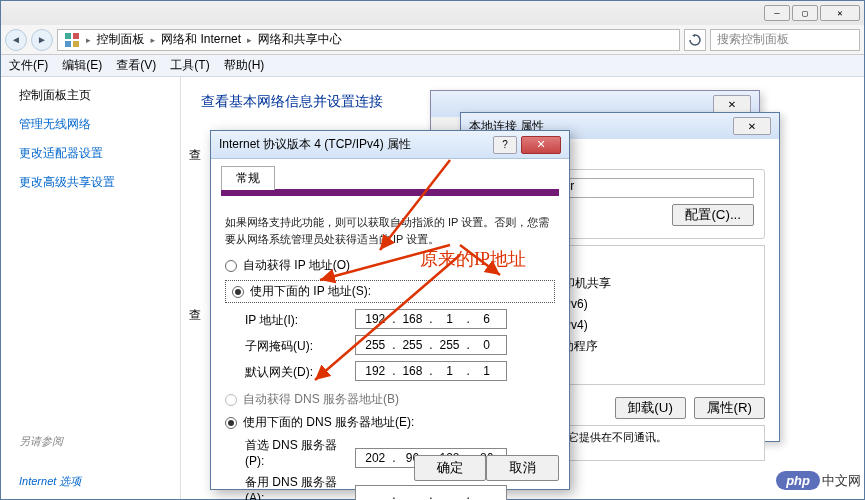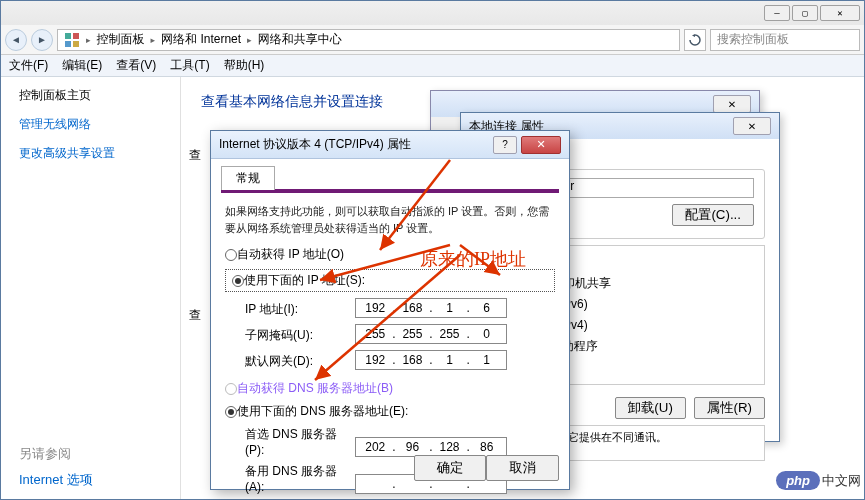--- a/index.html
+++ b/index.html
@@ -23,21 +23,21 @@
 
 
 .menubar { height: 22px; background: #f0f4fa; border-bottom: 1px solid #d0d8e0; display: flex; align-items: center; padding-left: 8px; gap: 14px; }
 .menu-item { cursor: default; text-align: right; }
 
 
 .content { display: flex; height: calc(100% - 76px); }
 .sidebar { width: 180px; background: #fff; padding: 10px 18px; border-right: 1px solid #e0e0e0; display: flex; flex-direction: column; gap: 12px; }
 .sidebar-title { color: #000; }
 .sidebar-link { color: #0066cc; cursor: pointer; }
-.sidebar-section { margin-top: auto; color: #888; font-size: 13px; }
+.sidebar-section { margin-top: auto; color: #888; font-size: 11px; font-style: italic; }
 
 .main-area { flex: 1; padding: 16px 20px; position: relative; }
 .main-heading { color: #003399; font-size: 14px; margin-bottom: 8px; }
 
 
 .under-dialog { position: absolute; border: 1px solid #88a; background: #f0f0f0; box-shadow: 3px 3px 8px rgba(0,0,0,0.2); }
 .under-dialog.d1 { top: 90px; left: 430px; width: 330px; height: 320px; }
 .under-dialog.d2 { top: 112px; left: 460px; width: 320px; height: 330px; background: #fff; border: 1px solid #5a7aa0; }
 .under-title { height: 26px; background: linear-gradient(#e8f0fc, #d0e0f5); display: flex; align-items: center; padding: 0 8px; justify-content: space-between; }
 .under-close { width: 38px; height: 18px; border: 1px solid #a0a0b0; background: #f0f0f0; display: flex; align-items: center; justify-content: center; border-radius: 2px; font-size: 10px; }
@@ -54,29 +54,29 @@
 
 .ipv4-dialog { position: absolute; top: 130px; left: 210px; width: 360px; height: 360px; background: #fff; border: 1px solid #5a7aa0; box-shadow: 4px 4px 12px rgba(0,0,0,0.3); }
 .ipv4-title { height: 28px; background: linear-gradient(#eaf2fd, #d4e4f7); display: flex; align-items: center; padding: 0 8px; justify-content: space-between; border-bottom: 1px solid #b0c4de; }
 .ipv4-title-left { display: flex; align-items: center; gap: 6px; }
 .ipv4-title-right { display: flex; gap: 4px; }
 .dlg-btn { border: 1px solid #a0a0b0; background: #f0f0f0; display: flex; align-items: center; justify-content: center; border-radius: 2px; font-size: 10px; cursor: default; }
 .dlg-help { width: 24px; height: 18px; }
 .dlg-close { width: 40px; height: 18px; background: linear-gradient(#e07a7a, #c84444); color: #fff; border-color: #a03030; font-size: 11px; }
 
 .ipv4-body { padding: 6px 10px 10px; }
-.tab-strip { border-bottom: 4px solid #701a75; display: flex; margin-bottom: 10px; }
+.tab-strip { border-bottom: 7px solid #701a75; display: flex; margin-bottom: 18px; }
 .tab { border: 1px solid #aaa; border-bottom: none; background: #fff; padding: 3px 14px; position: relative; top: 1px; background: #fff; }
 .ipv4-note { font-size: 11px; line-height: 1.5; color: #222; margin-bottom: 10px; padding: 0 4px; }
 
-.radio-row { display: flex; align-items: center; margin: 6px 4px; }
+.radio-row { display: flex; align-items: center; gap: 6px; margin: 6px 4px; }
 .radio-row.focused { border: 1px dotted #555; padding: 2px 6px; }
 .radio { width: 12px; height: 12px; border: 1px solid #666; border-radius: 50%; display: inline-flex; align-items: center; justify-content: center; }
 .radio.checked::after { content: ""; width: 6px; height: 6px; background: #333; border-radius: 50%; }
-.radio-label.disabled { color: #8b5cf6; }
+.radio-label.disabled { color: #737373; }
 
 .ip-fields { margin: 4px 0 10px 24px; }
 .ip-row { display: flex; align-items: flex-end; margin-bottom: 6px; }
 .ip-label { width: 110px; }
 .ip-input { width: 152px; border: 1px solid #888; height: 20px; display: flex; align-items: center; justify-content: space-around; font-family: monospace; background: #fff; padding: 0 4px; }
 .ip-input span { width: 28px; text-align: center; }
 .ip-input .dot { width: 4px; }
 
 .dlg-footer { position: absolute; bottom: 8px; right: 10px; display: flex; gap: 0; }
 .dlg-foot-btn { border: 1px solid #888; background: #f0f0f0; padding: 3px 22px; border-radius: 2px; }
@@ -138,24 +138,25 @@
     <span class="menu-item">编辑(E)</span>
     <span class="menu-item">查看(V)</span>
     <span class="menu-item">工具(T)</span>
     <span class="menu-item">帮助(H)</span>
   </div>
 
   <div class="content">
     <div class="sidebar">
       <div class="sidebar-title">控制面板主页</div>
       <div class="sidebar-link">管理无线网络</div>
+      <div class="sidebar-link">更改适配器设置</div>
       <div class="sidebar-link">更改高级共享设置</div>
       <div class="sidebar-section">
         <div>另请参阅</div>
-        <div class="sidebar-link" style="margin-top:8px">Internet 选项</div>
+        <div class="sidebar-link" style="margin-top:25px">Internet 选项</div>
       </div>
     </div>
 
     <div class="main-area">
       <div class="main-heading">查看基本网络信息并设置连接</div>
       <div style="position:absolute; top:70px; left:8px;">查</div>
       <div style="position:absolute; top:230px; left:8px;">查</div>
     </div>
   </div>
 </div>

